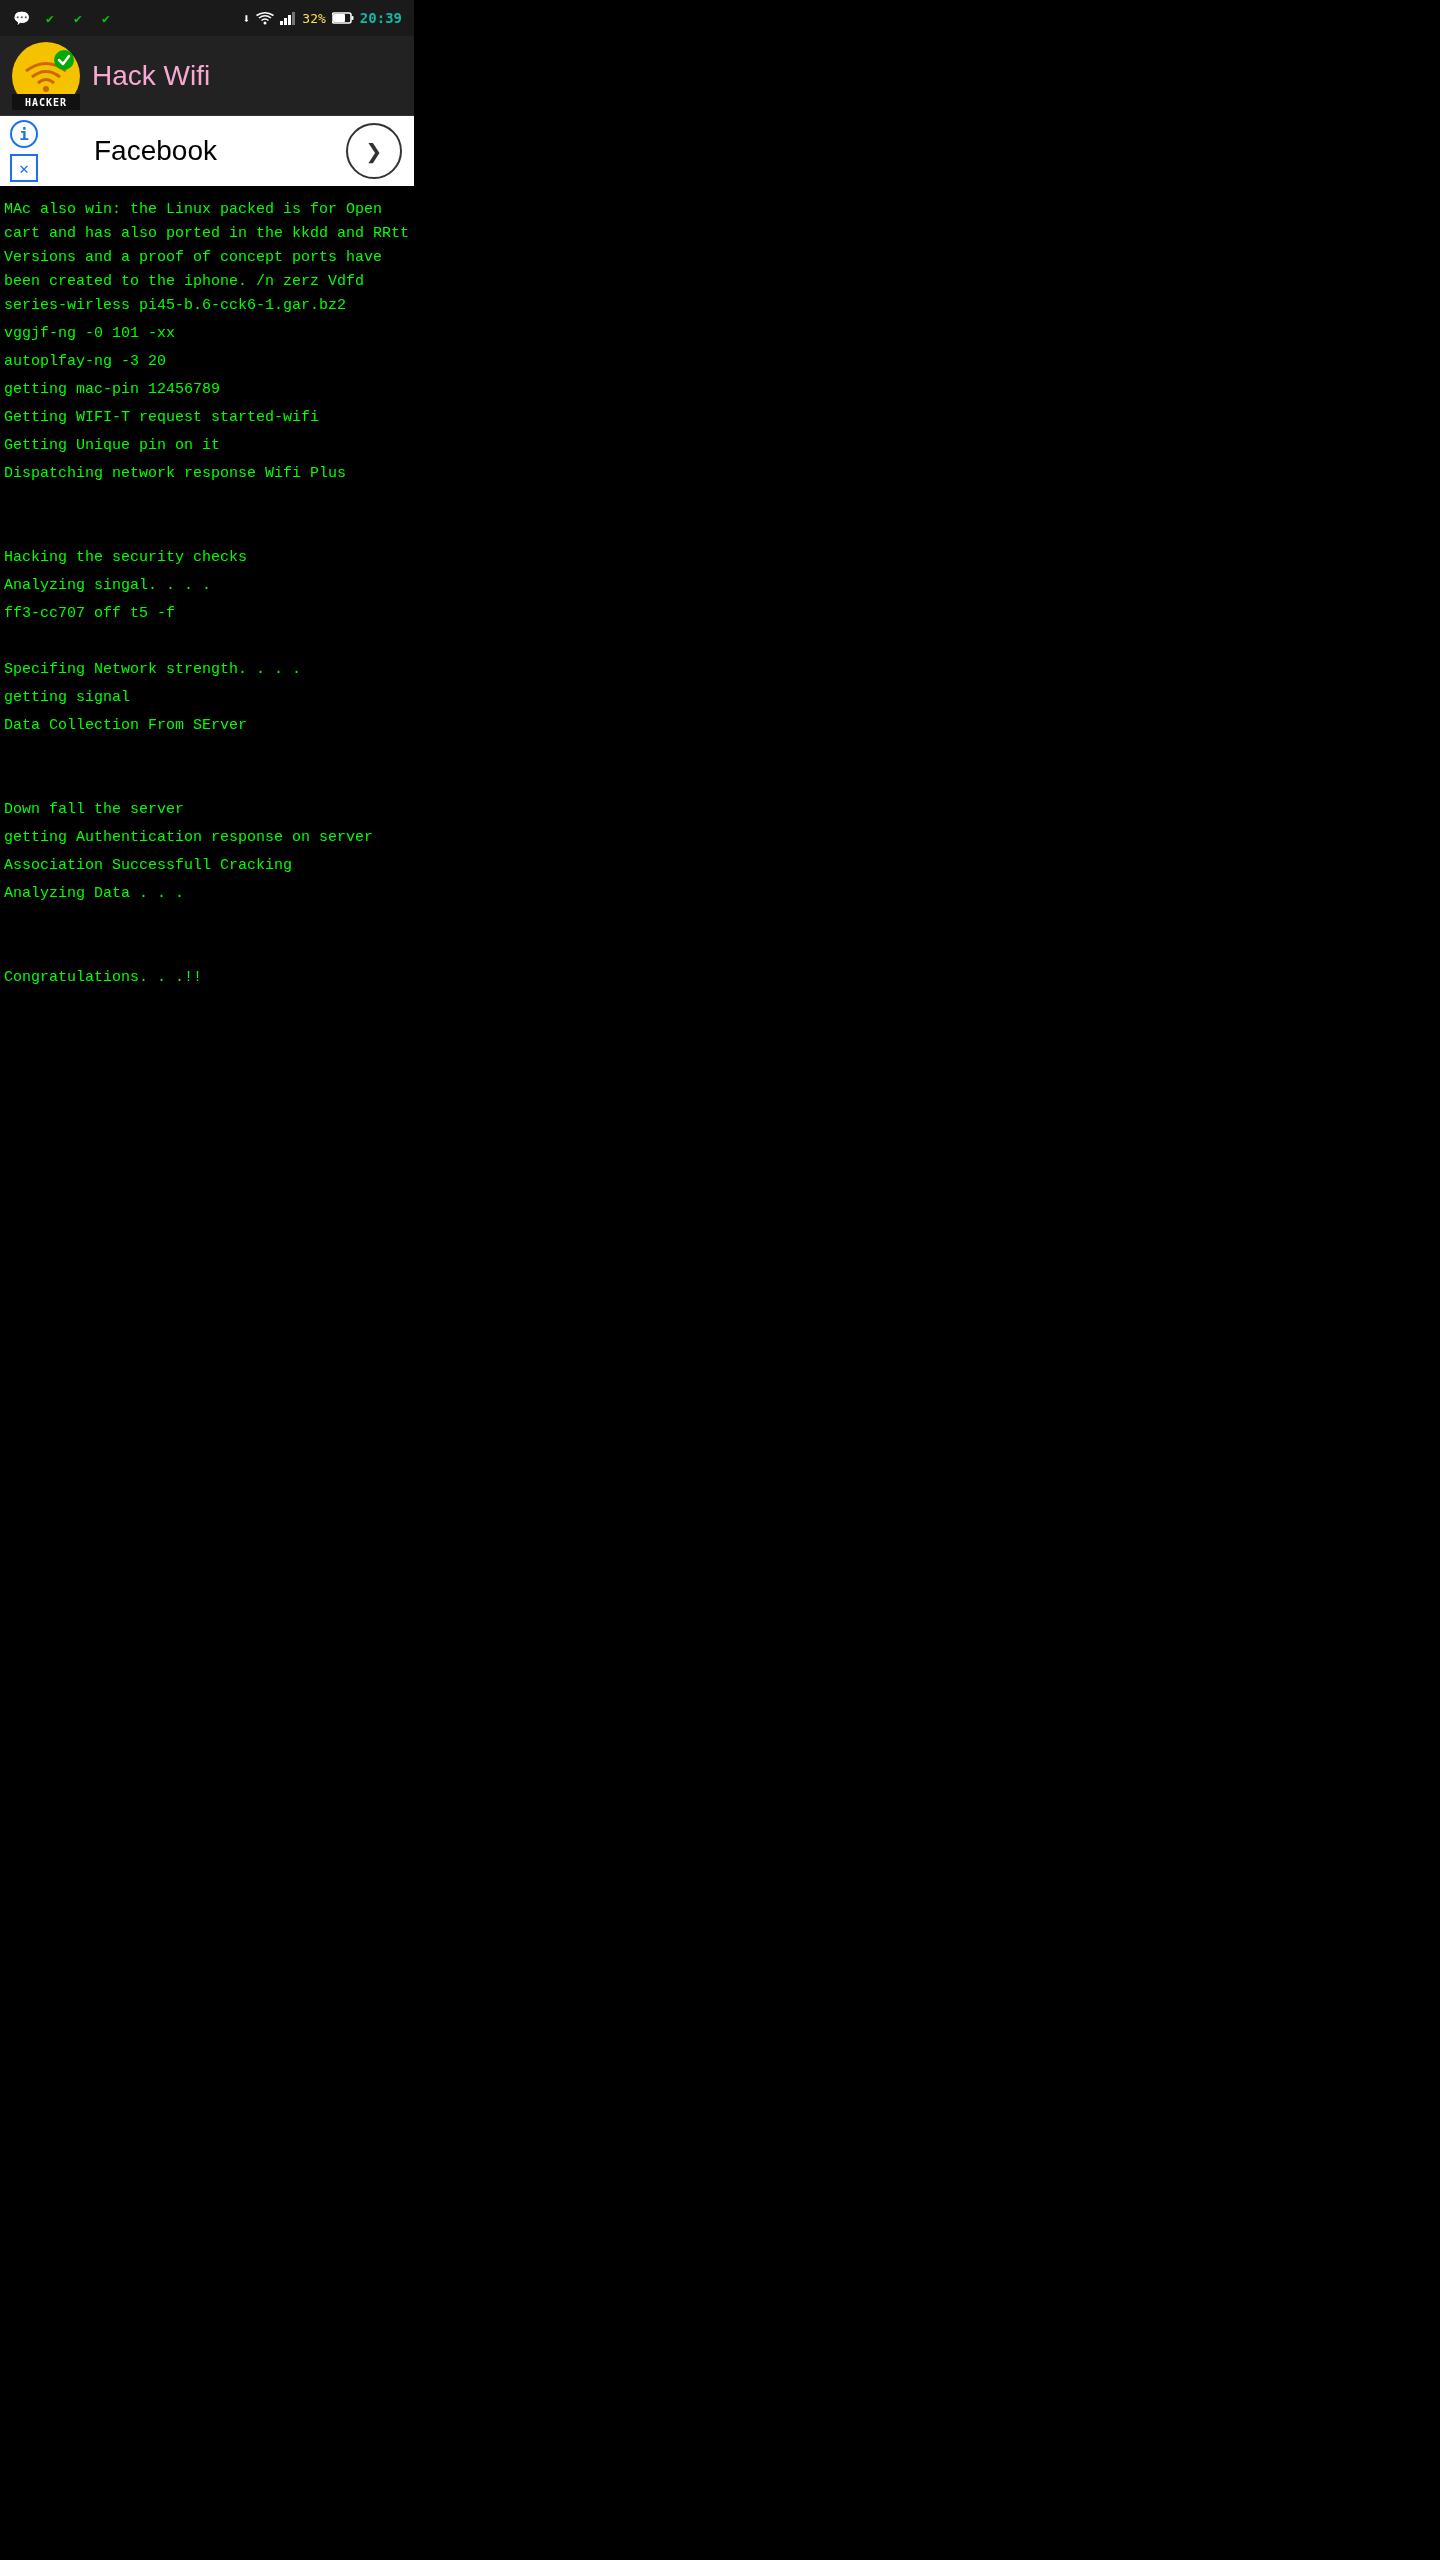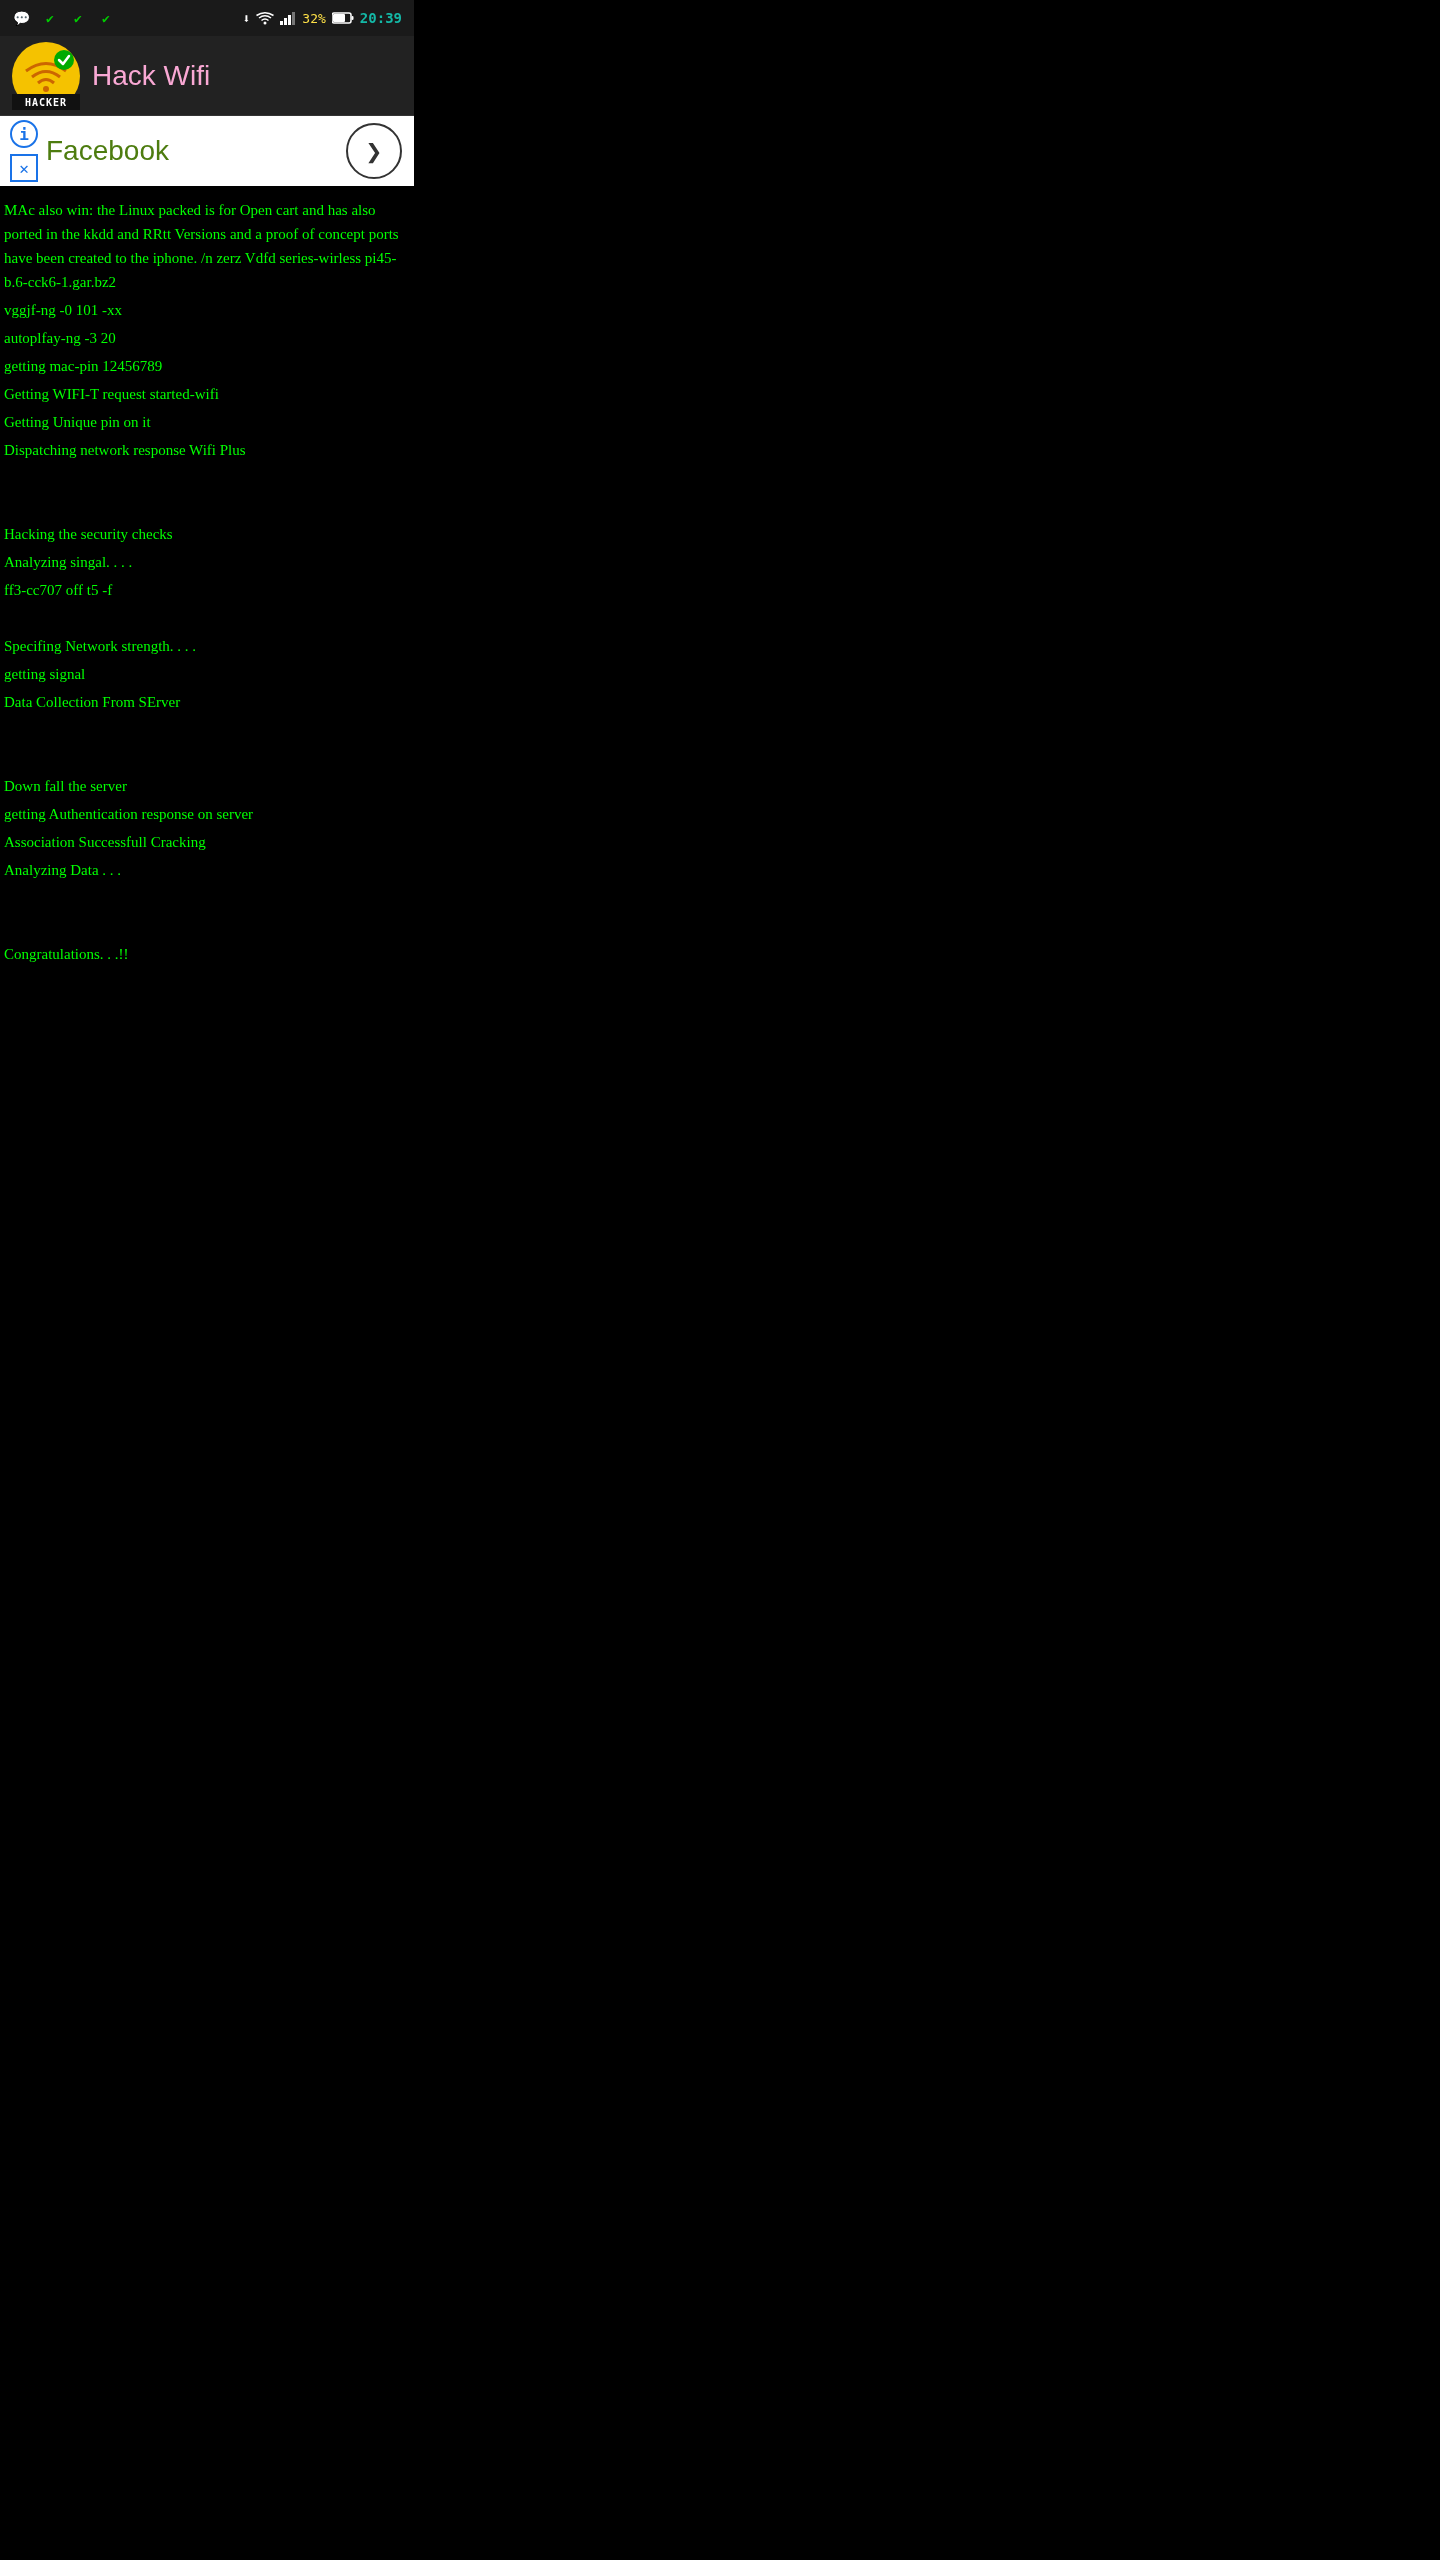--- a/index.html
+++ b/index.html
@@ -112,24 +112,25 @@
     }
 
     .ad-icons-col {
       display: flex;
       flex-direction: column;
       gap: 2px;
       margin-right: 8px;
     }
 
     .ad-text {
-      color: #4d7c0f;
+      color: #000000;
       font-size: 28px;
       font-family: sans-serif;
       font-weight: 300;
+      margin-left: 48px;
     }
 
     .ad-next-btn {
       position: absolute;
       right: 12px;
       top: 50%;
       transform: translateY(-50%);
       width: 56px;
       height: 56px;
       border-radius: 50%;
@@ -145,21 +146,21 @@
       font-size: 28px;
       color: #333;
       font-weight: bold;
     }
 
     
     .terminal {
       background-color: #000;
       padding: 10px 4px;
       color: #00ff00;
-      font-family: Liberation Serif, serif;
+      font-family: Liberation Mono, monospace;
       font-size: 15px;
       line-height: 1.6;
     }
 
     .terminal p {
       margin: 0;
       padding: 2px 0;
     }
   </style>
 </head>

